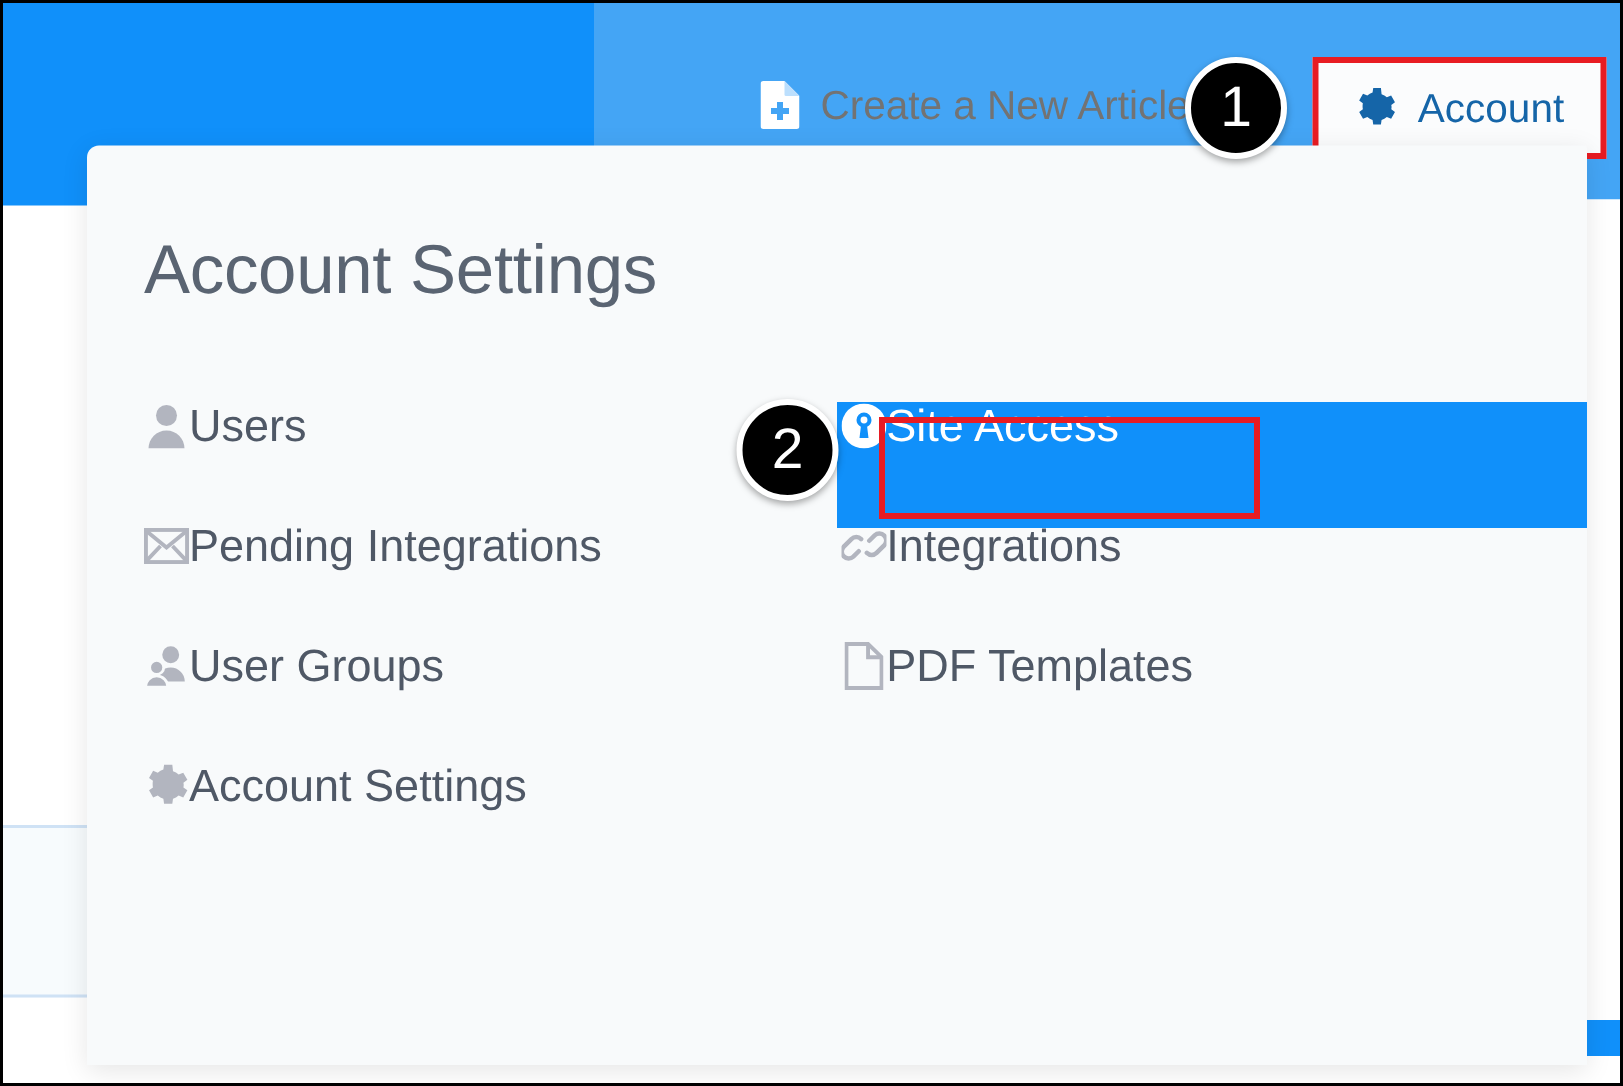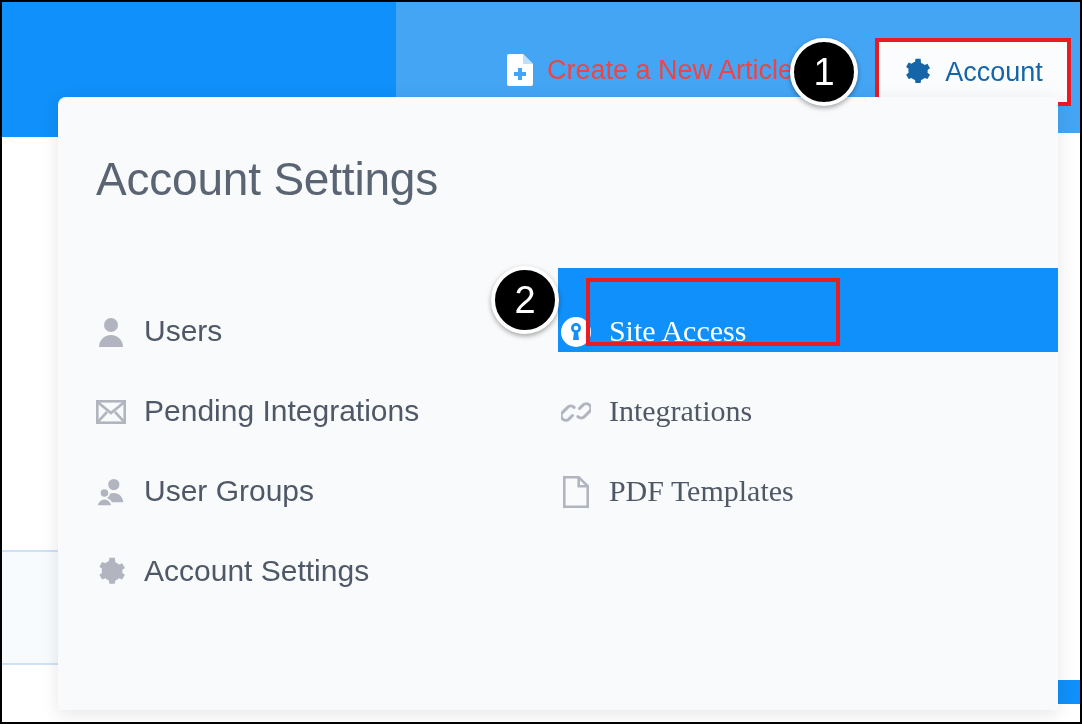--- a/index.html
+++ b/index.html
@@ -48,21 +48,21 @@
   .bg-blue-strip-bottom {
     position: absolute; left: 1056px; top: 678px;
     width: 26px; height: 24px;
     background: #1090fa;
   }
 
   
   .create-article {
     position: absolute; left: 505px; top: 52px;
     display: flex; align-items: center; gap: 14px;
-    color: #ef4444;
+    color: #737373;
     font-size: 27px;
     white-space: nowrap;
   }
   .doc-plus-icon { width: 26px; height: 32px; display: block; }
 
   .account-btn {
     position: absolute; left: 857px; top: 36px;
     width: 196px; height: 68px;
     background: #fbfcfd;
     display: flex; align-items: center; justify-content: center;
@@ -95,26 +95,25 @@
     position: absolute; left: 0; top: 171px;
     width: 1000px;
   }
   .menu-row {
     display: flex;
     height: 80px;
     align-items: center;
   }
   .menu-col {
     display: flex;
-    align-items: flex-end;
-    gap: 18px;
+    align-items: flex-start;
     height: 80px;
   }
   .menu-col.left  { width: 500px; padding-left: 38px; }
-  .menu-col.right { width: 576px; padding-left: 38px; font-family: Liberation Serif, serif; }
+  .menu-col.right { width: 576px; padding-left: 38px; }
 
   .menu-col .micon {
     width: 30px; height: 32px;
     display: flex; align-items: center; justify-content: center;
     flex: 0 0 30px;
   }
   .menu-col .micon svg { display: block; }
   .menu-label {
     font-size: 30px;
     color: #4f5866;

